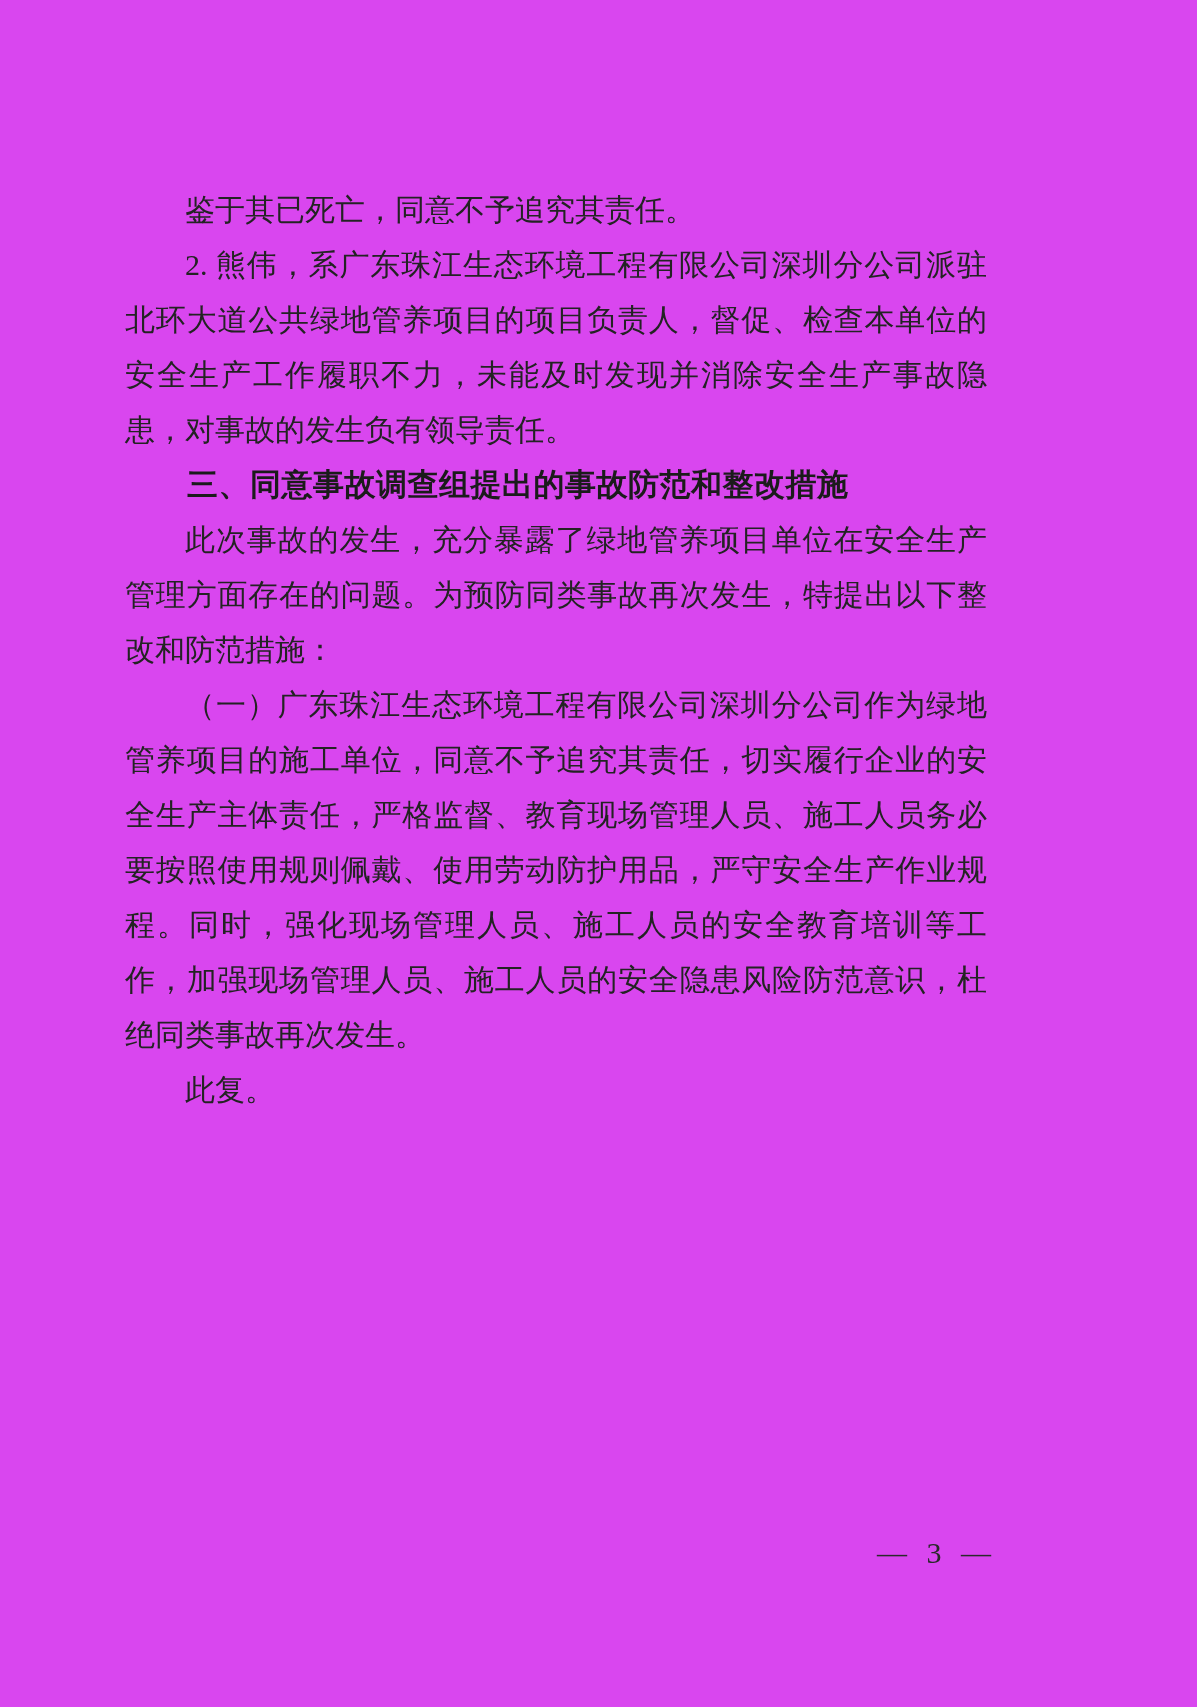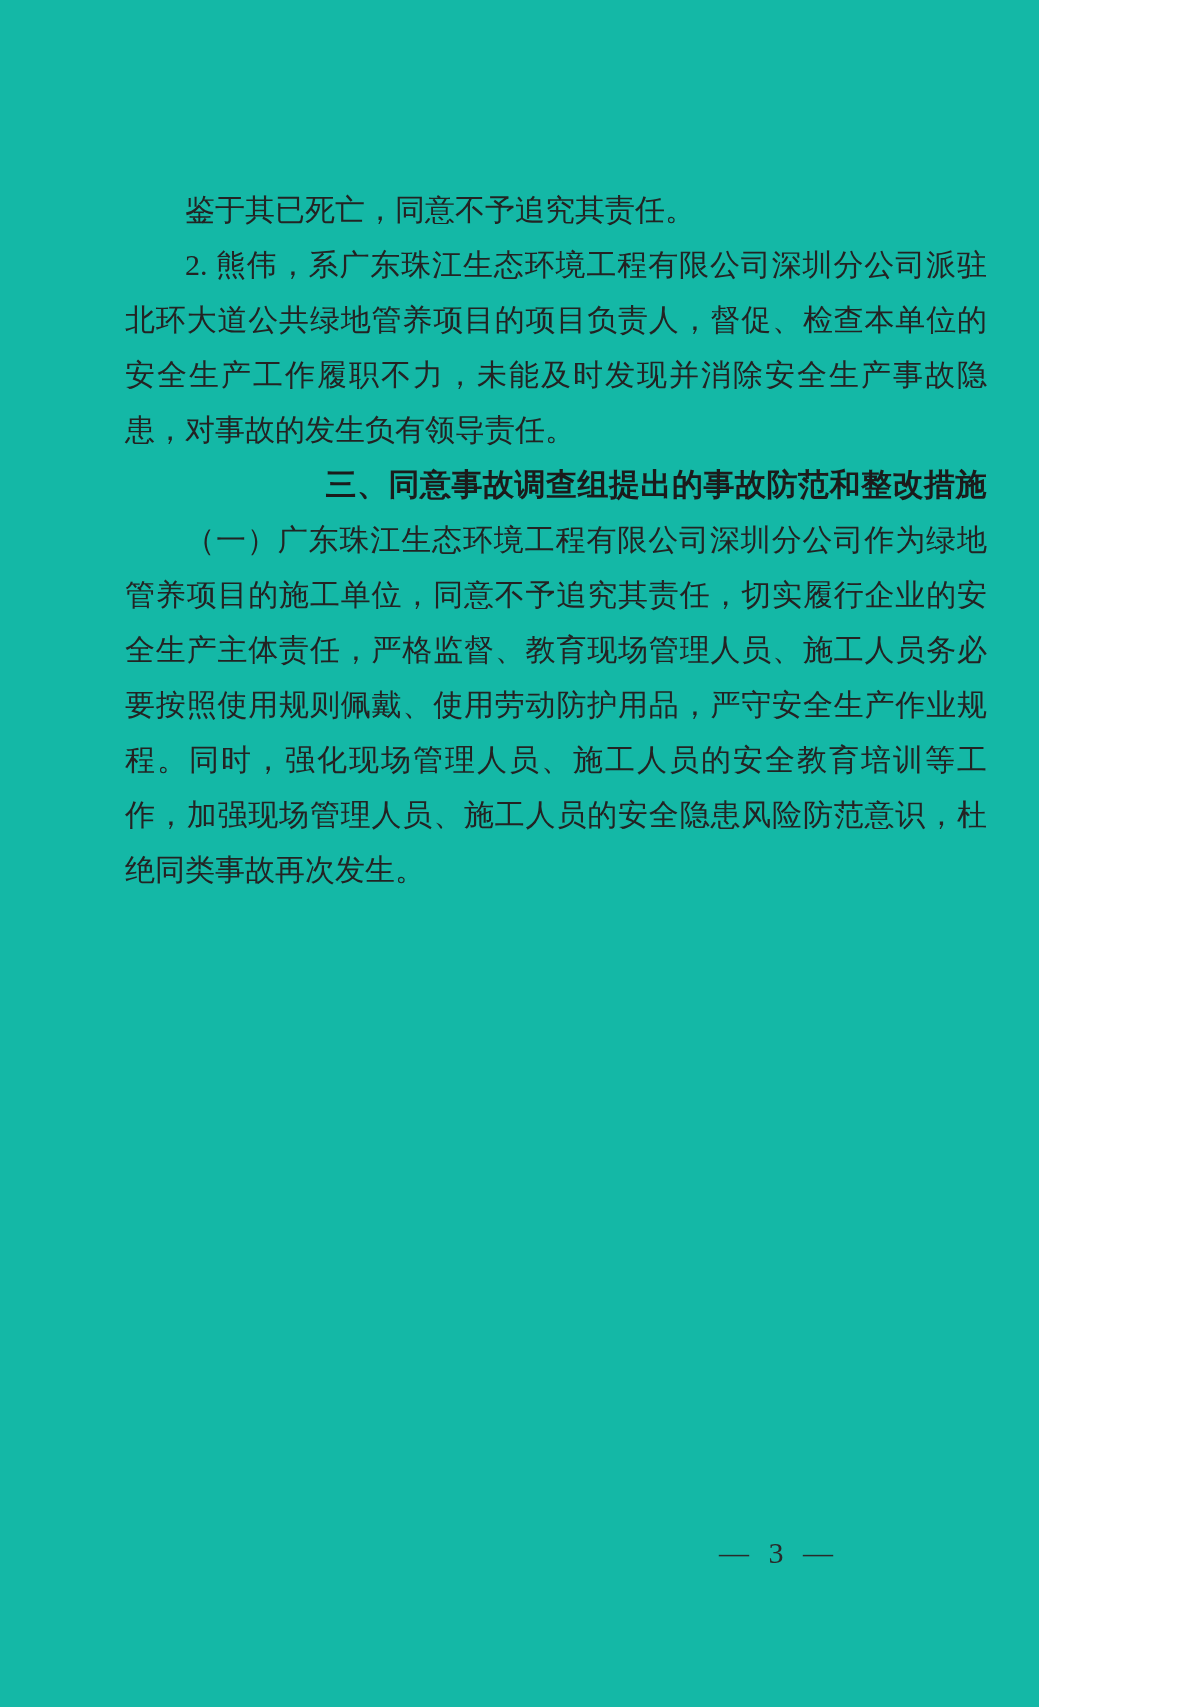--- a/index.html
+++ b/index.html
@@ -2,23 +2,23 @@
 <html lang="zh"><head>
 <meta charset="utf-8">
 <style>
   html, body {
     margin: 0;
     padding: 0;
     background: #ffffff;
   }
   .page {
     position: relative;
-    width: 1039px;
+    width: 1197px;
     height: 1707px;
-    background: #14b8a6;
+    background: #d946ef;
     overflow: hidden;
     font-family: "Liberation Serif", "DejaVu Serif", serif;
     color: #232323;
   }
   .doc-body {
     position: absolute;
     left: 125px;
     top: 182px;
     width: 862px;
   }
@@ -34,37 +34,38 @@
   }
   .heading {
     margin: 0;
     font-size: 31px;
     line-height: 55px;
     text-indent: 2em;
     font-family: "Liberation Sans", "DejaVu Sans", sans-serif;
     font-weight: 700;
     color: #1b1b1b;
     letter-spacing: 0.5px;
-    text-align: right;
   }
   .page-footer {
     position: absolute;
     top: 1533px;
     right: 200px;
     font-size: 30px;
     line-height: 40px;
     letter-spacing: 6px;
     color: #2a2a2a;
     font-family: "Liberation Serif", "DejaVu Serif", serif;
   }
 </style>
 </head>
 <body>
 
 <div class="page">
   <div class="doc-body">
     <p class="para">鉴于其已死亡，同意不予追究其责任。</p>
     <p class="para">2. 熊伟，系广东珠江生态环境工程有限公司深圳分公司派驻北环大道公共绿地管养项目的项目负责人，督促、检查本单位的安全生产工作履职不力，未能及时发现并消除安全生产事故隐患，对事故的发生负有领导责任。</p>
     <h3 class="heading">三、同意事故调查组提出的事故防范和整改措施</h3>
+    <p class="para">此次事故的发生，充分暴露了绿地管养项目单位在安全生产管理方面存在的问题。为预防同类事故再次发生，特提出以下整改和防范措施：</p>
     <p class="para">（一）广东珠江生态环境工程有限公司深圳分公司作为绿地管养项目的施工单位，同意不予追究其责任，切实履行企业的安全生产主体责任，严格监督、教育现场管理人员、施工人员务必要按照使用规则佩戴、使用劳动防护用品，严守安全生产作业规程。同时，强化现场管理人员、施工人员的安全教育培训等工作，加强现场管理人员、施工人员的安全隐患风险防范意识，杜绝同类事故再次发生。</p>
+    <p class="para">此复。</p>
   </div>
   <div class="page-footer">— 3 —</div>
 </div>
 
 </body></html>

